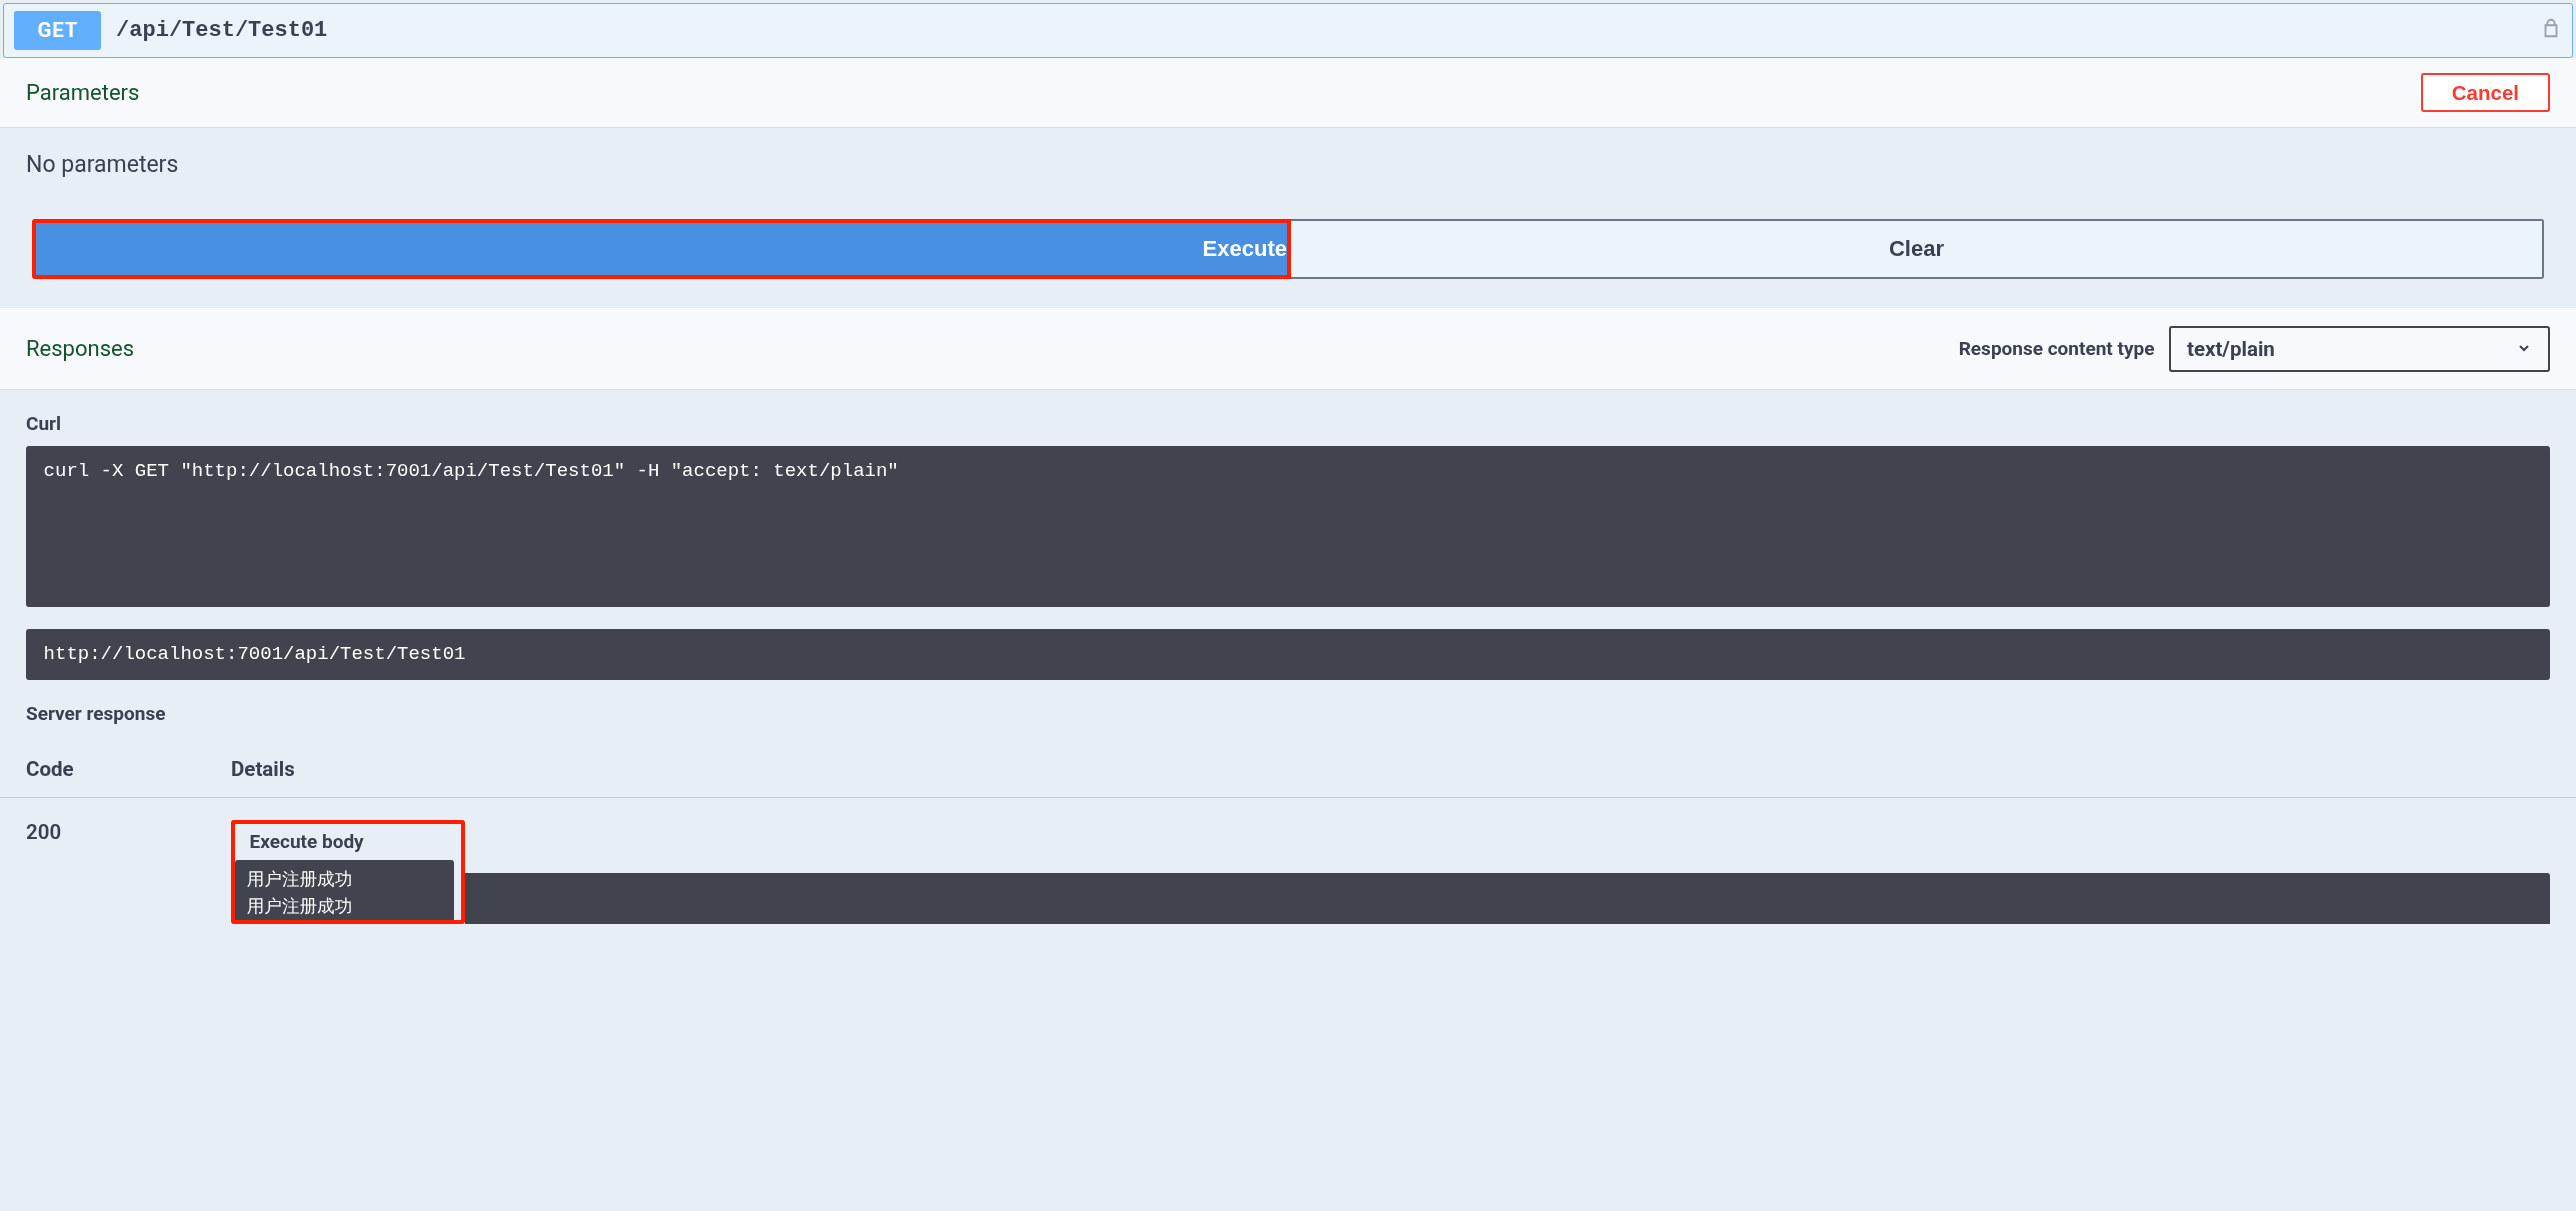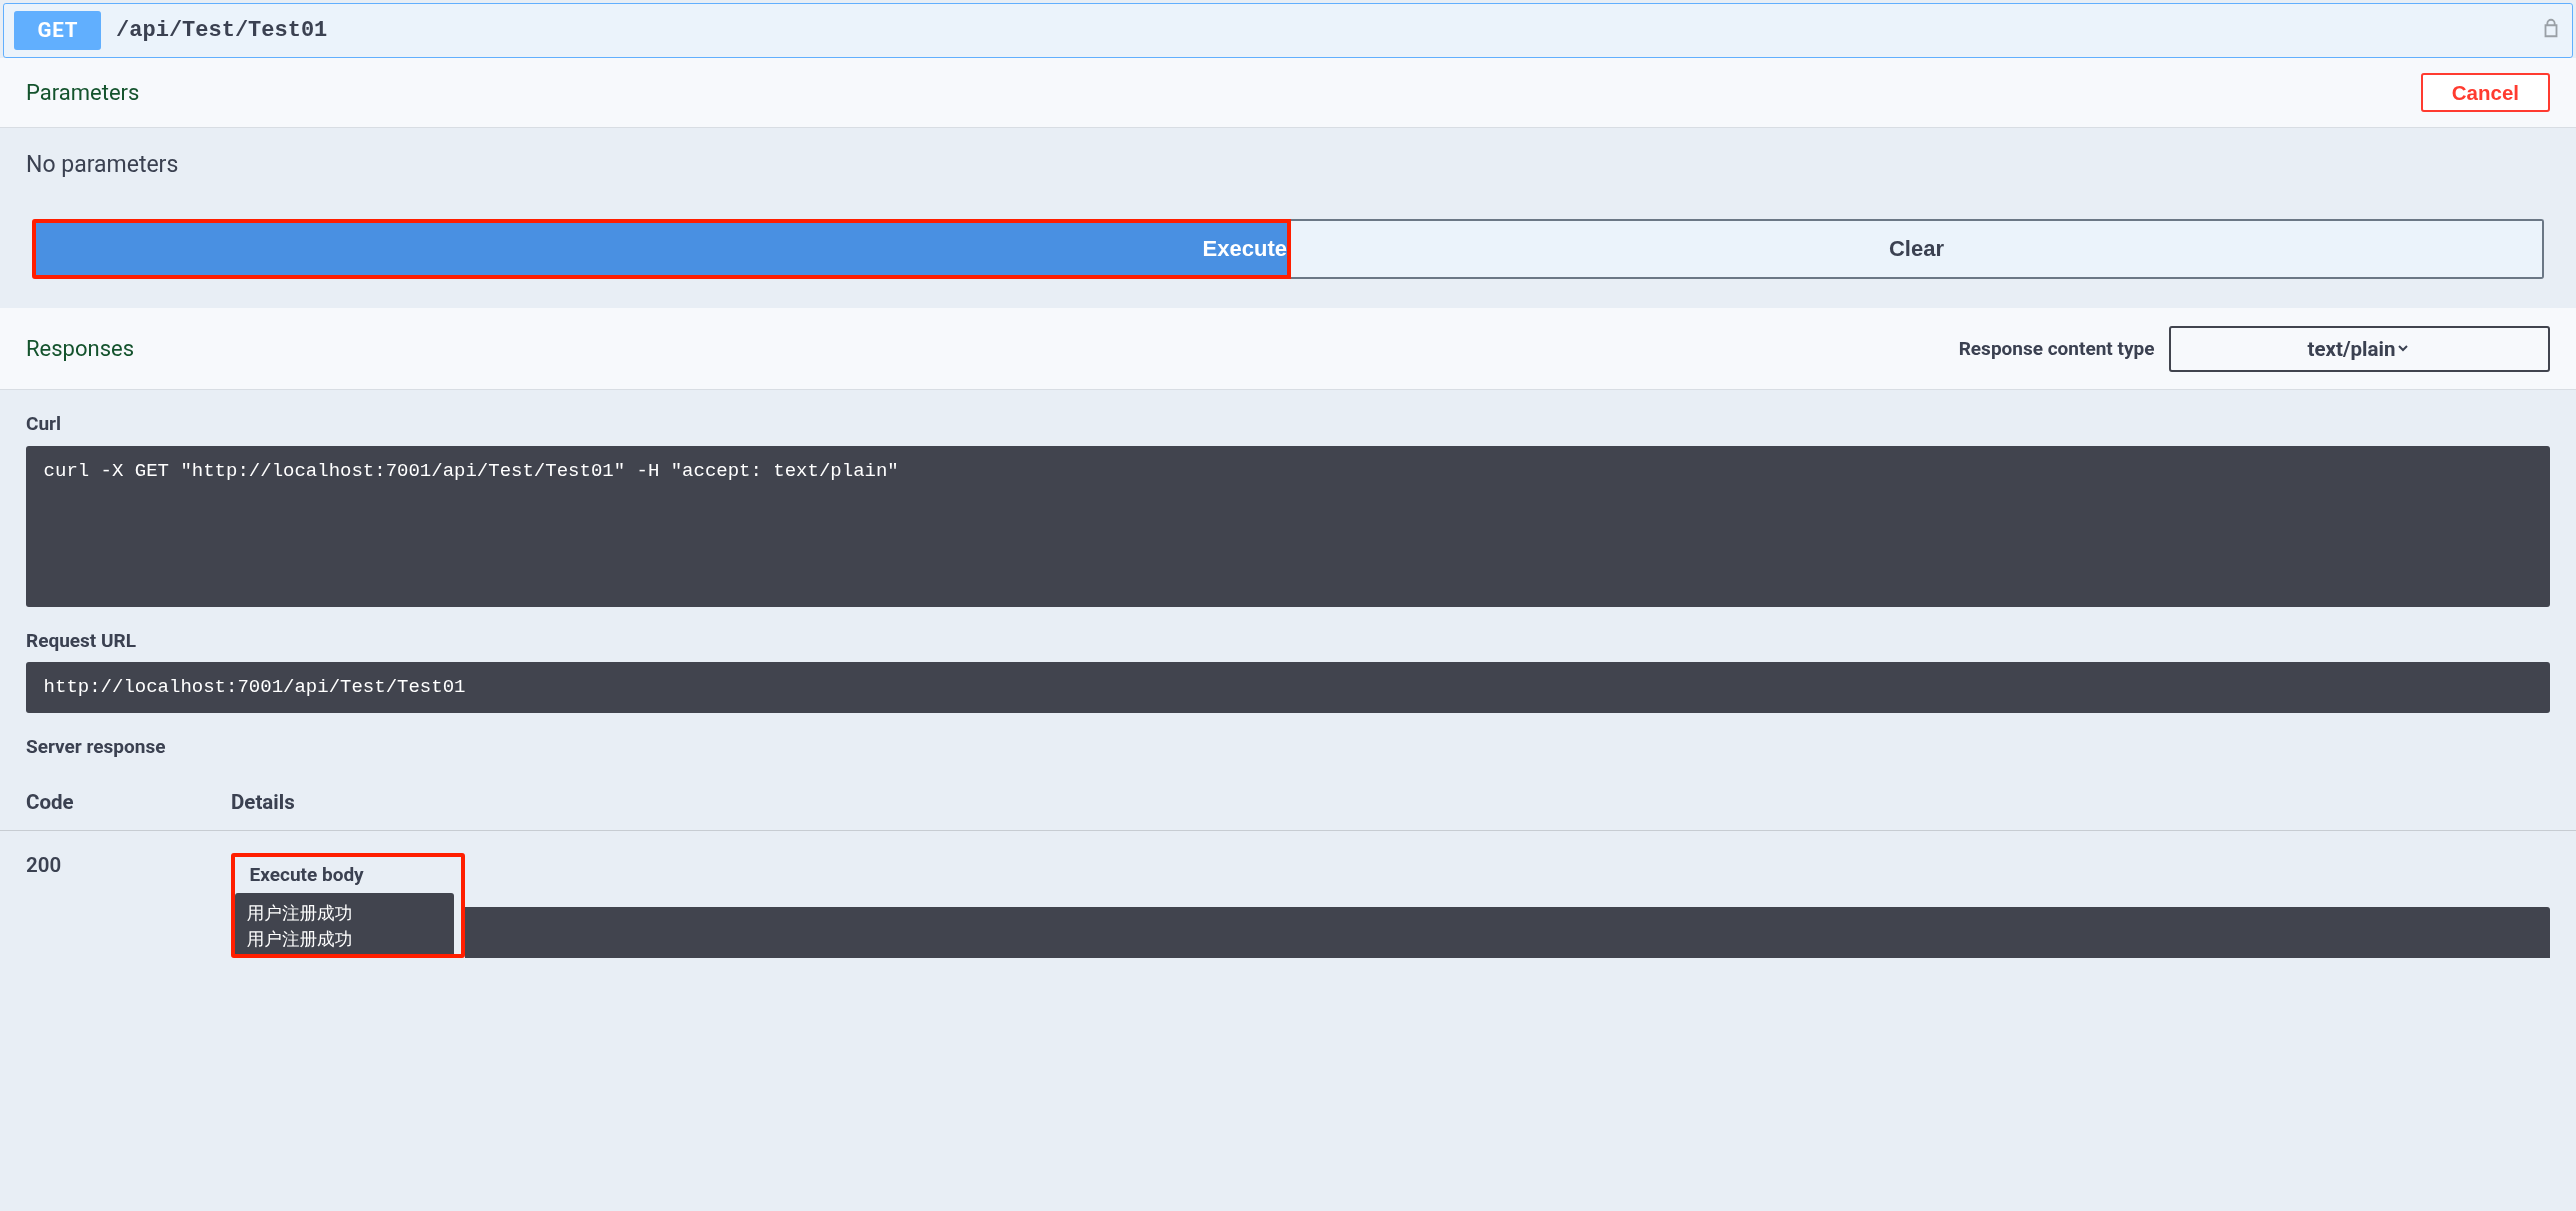--- a/index.html
+++ b/index.html
@@ -117,21 +117,21 @@
   }
   .content-type-select {
     border: 2.2px solid #41444e;
     border-radius: 2.9px;
     padding: 8.8px 16px;
     font-size: 20.5px;
     font-weight: 700;
     color: #3b4151;
     width: 381px;
     display: flex;
-    justify-content: center;
+    justify-content: space-between;
     align-items: center;
     background: #f7f9fc;
     cursor: pointer;
   }
   .inner {
     padding: 22px 26px 0 26px;
   }
   .small-heading {
     font-size: 19px;
     font-weight: 700;
@@ -263,21 +263,20 @@
     </div>
   </div>
 </div>
 
 <div class="inner">
   <div class="small-heading">Curl</div>
   <div class="code-block curl-block">curl -X GET "http://localhost:7001/api/Test/Test01" -H "accept: text/plain"</div>
 </div>
 
 <div class="inner">
-  <div class="small-heading">Request URL</div>
   <div class="code-block req-url-block">http://localhost:7001/api/Test/Test01</div>
 </div>
 
 <div class="inner">
   <div class="small-heading">Server response</div>
 </div>
 
 <div class="table-head">
   <div class="col-code">Code</div>
   <div class="col-details">Details</div>

